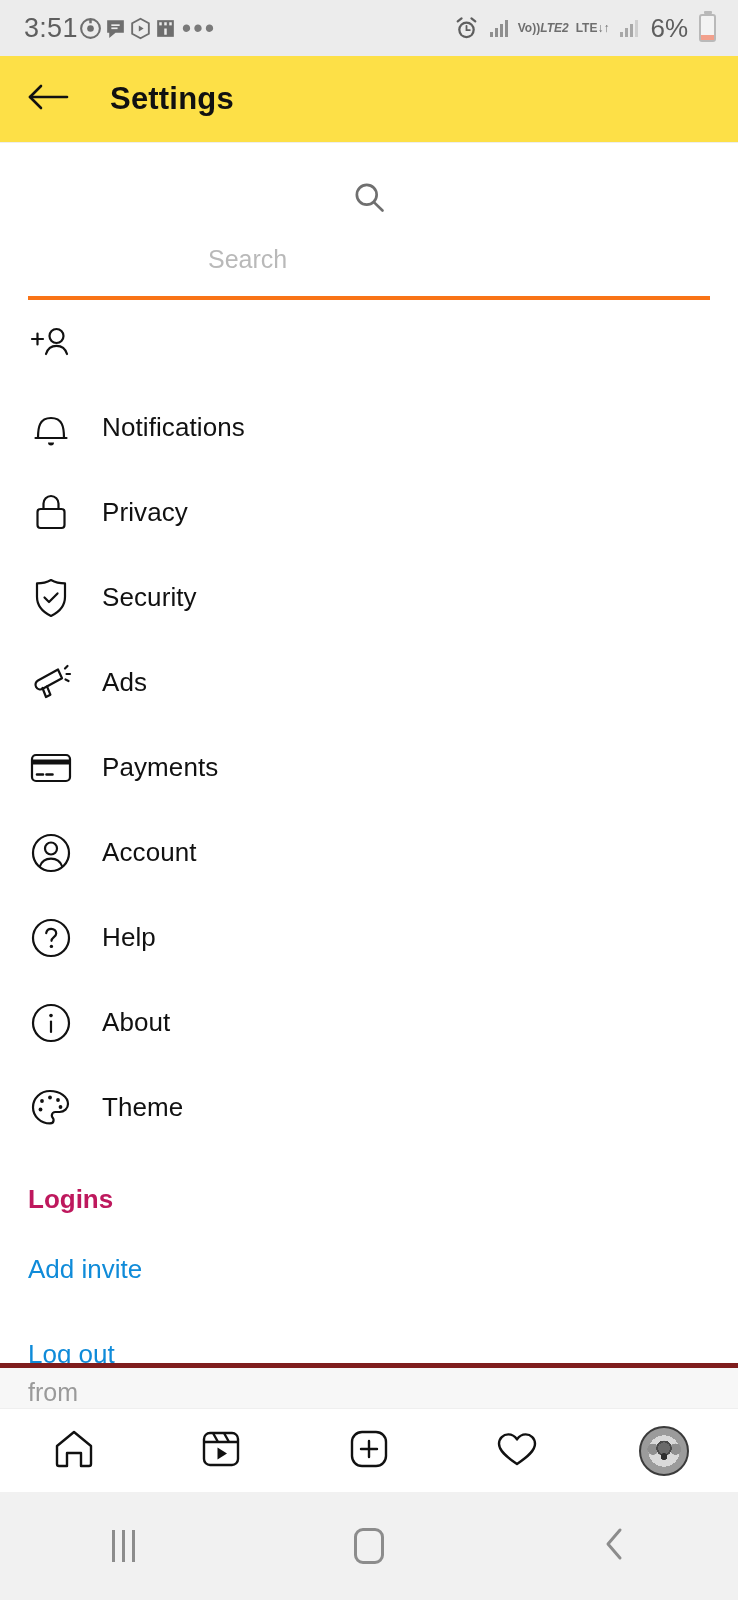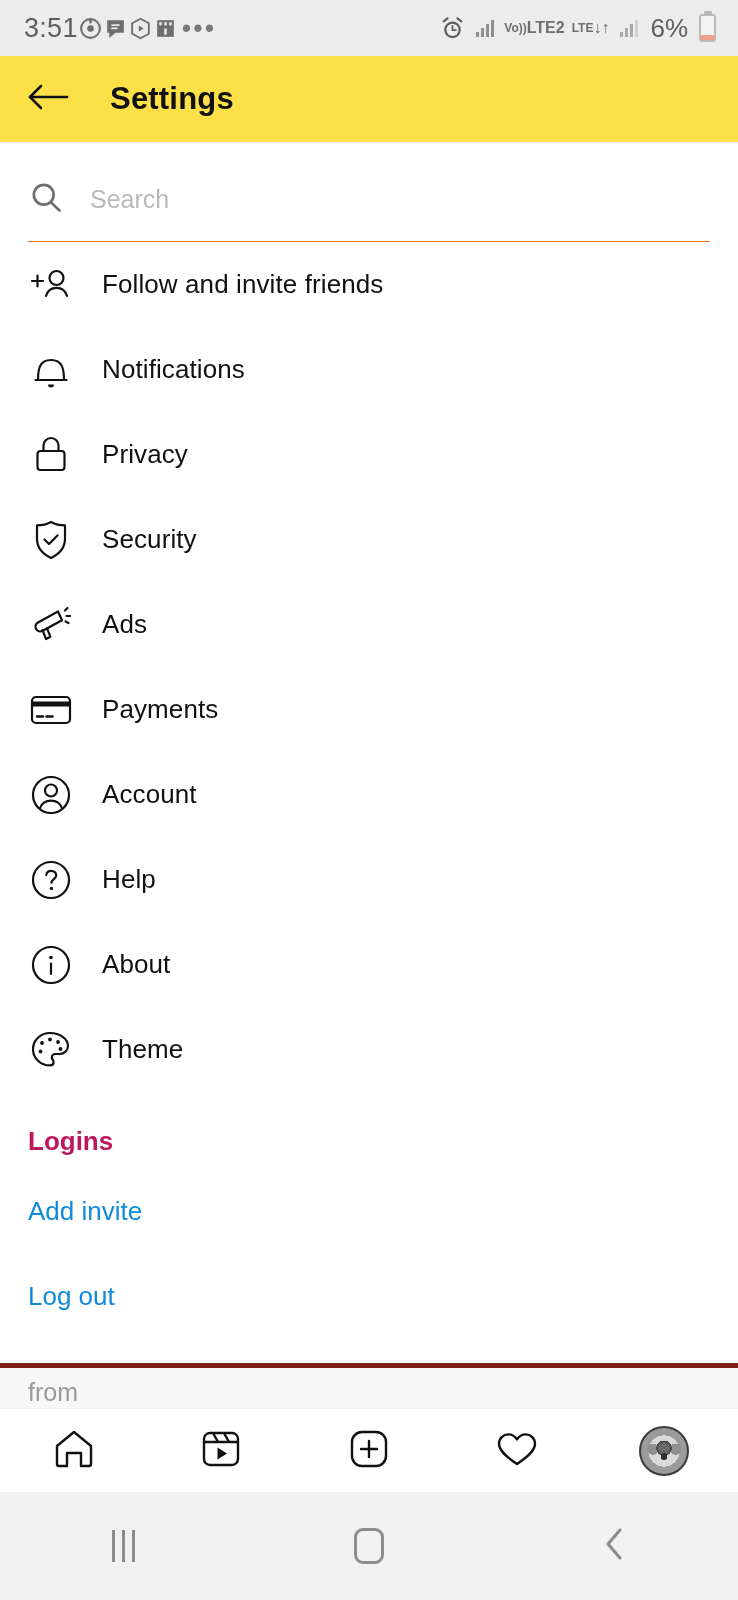--- a/index.html
+++ b/index.html
@@ -20,21 +20,21 @@
     padding:0 22px 0 24px;
     color:#6e6e6e;
   }
   .sb-left{ display:flex; align-items:center; flex:1; }
   .sb-time{ font-size:27px; letter-spacing:.3px; color:#5e5e5e; }
   .sb-ic{ display:inline-flex; align-items:center; justify-content:center; }
   .sb-dots{ font-size:27px; letter-spacing:2px; color:#7a7a7a; line-height:1; margin-left:4px;}
   .sb-right{ display:flex; align-items:center; gap:7px; }
   .sb-stack{ display:flex; flex-direction:row; align-items:center; line-height:1; }
   .sb-stack .t{ font-size:12px; font-weight:bold; color:#6e6e6e; }
-  .sb-stack .b{ font-size:16px; font-weight:bold; color:#6e6e6e; }
+  .sb-stack .b{ font-size:12px; font-weight:bold; color:#6e6e6e;font-style:italic; }
   .sb-pct{ font-size:26px; color:#5e5e5e; margin-left:3px;}
   .battery{
     width:17px; height:28px; border:2px solid #b9b9b9; border-radius:3px;
     position:relative; margin-left:4px; background:#f3f3f3;
   }
   .battery:before{
     content:""; position:absolute; top:-5px; left:50%; transform:translateX(-50%);
     width:8px; height:3px; background:#b9b9b9; border-radius:1px;
   }
   .battery .fill{ position:absolute; bottom:0; left:0; right:0; height:22%; background:#f2a08c; }
@@ -46,21 +46,21 @@
     border-bottom:1px solid #eeeeee;
     background:#fde047;
   }
   .back-btn{ width:52px; height:52px; display:flex; align-items:center; justify-content:center; }
   .header-title{ font-size:31px; font-weight:bold; letter-spacing:.2px; color:#111; }
 
   
   .search-wrap{ padding:36px 28px 0 28px; }
   .search-row{
     display:flex; align-items:center; gap:26px;
-    padding-bottom:22px; border-bottom:1px solid #f97316;
+    padding-bottom:22px; border-bottom:4px solid #f97316;flex-direction:column;
   }
   .search-input{
     border:none; outline:none; background:transparent;
     font-size:25px; font-family:"Liberation Sans",sans-serif;
     color:#111; flex:1; padding:0;
   }
   .search-input::placeholder{ color:#b9b9b9; }
 
   
   .list{ padding:0 28px; }
@@ -240,21 +240,20 @@
 <div class="list">
 
   <div class="row">
     <span class="ico">
       <svg width="44" height="40" viewBox="0 0 44 40" fill="none" stroke="#111" stroke-width="2.2" stroke-linecap="round">
         <path d="M3 16h11M8.5 10.5v11"></path>
         <circle cx="27.5" cy="13" r="7"></circle>
         <path d="M17 31c1.6-5.4 5.6-8.2 10.5-8.2S36.4 25.6 38 31"></path>
       </svg>
     </span>
-    <span class="lbl">Follow and invite friends</span>
   </div>
 
   <div class="row">
     <span class="ico">
       <svg width="40" height="42" viewBox="0 0 40 42" fill="none" stroke="#111" stroke-width="2.2" stroke-linecap="round" stroke-linejoin="round">
         <path d="M7 31c0-11 1.6-20 13-20s13 9 13 20z"></path>
         <path d="M4.5 31h31"></path>
         <path d="M17 35.5a3 3 0 0 0 6 0" fill="#111" stroke="none"></path>
       </svg>
     </span>

